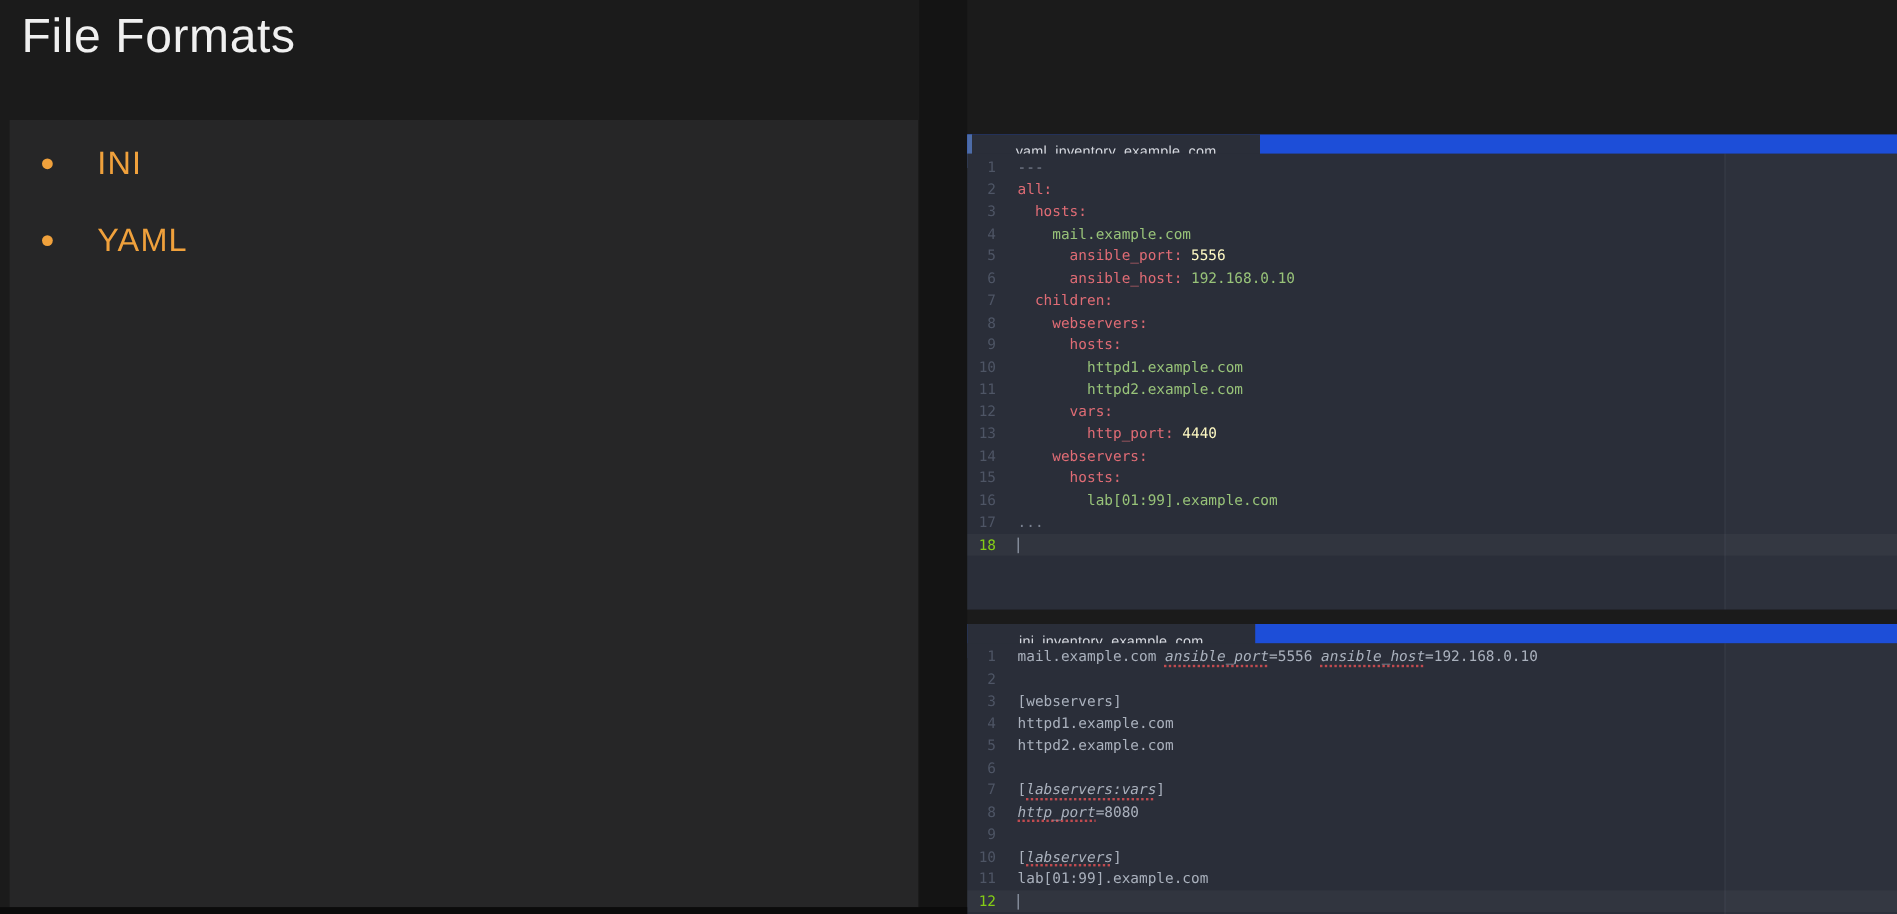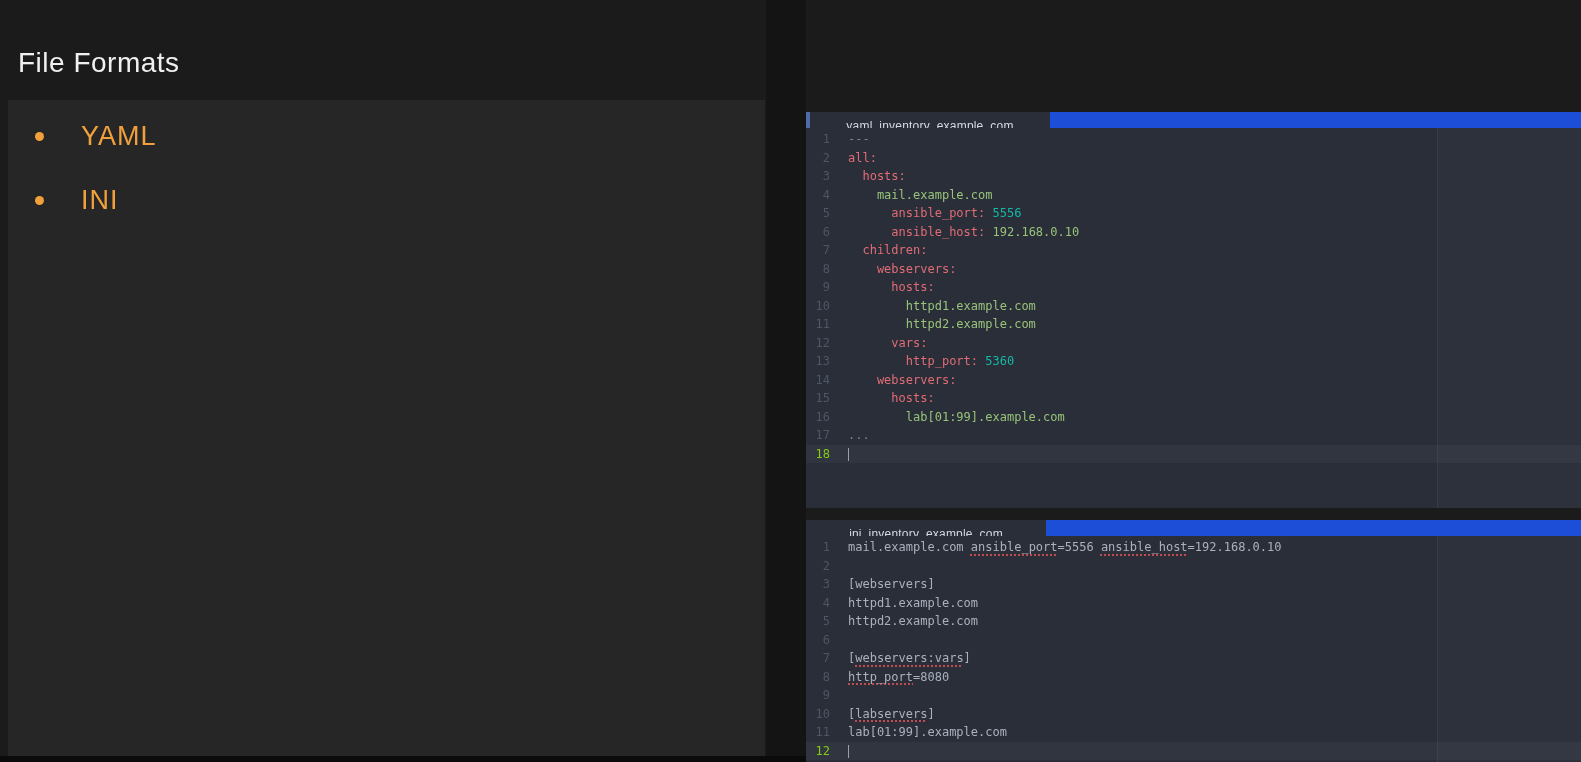--- a/index.html
+++ b/index.html
@@ -1,21 +1,21 @@
 <!DOCTYPE html>
 <html><head>
 <meta charset="utf-8">
 <style>
   * { margin:0; padding:0; box-sizing:border-box; }
   html,body { width:1581px; height:762px; overflow:hidden; }
   body { position:relative; background:#1b1b1b; font-family:"Liberation Sans", sans-serif; }
 
   
-  .slide-title { position:absolute; left:18px; top:8px; font-size:28px; font-weight:300;
-                 color:#f0f0f0; letter-spacing:.5px;margin-top:39px; }
+  .slide-title { position:absolute; left:18px; top:8px; font-size:40px; font-weight:300;
+                 color:#f0f0f0; letter-spacing:.5px; }
   .gap-strip { position:absolute; left:766px; top:0; width:40px; height:762px; background:#141414; }
   .bullet-panel { position:absolute; left:8px; top:100px; width:757px; height:656px; background:#262627; }
   .bullet-row { display:flex; align-items:center; height:64px; margin-top:0; }
   .bullet-row:first-child { margin-top:4px; }
   .bullet-dot { width:9px; height:9px; border-radius:50%; margin-left:27px; flex:none; }
   .bullet-label { margin-left:37px; font-size:27px; letter-spacing:1px; }
   .bottom-bar { position:absolute; left:0; bottom:0; width:806px; height:6px; background:#0b0b0b; }
 
   
   .editor-stack { position:absolute; left:806px; top:100px; width:775px; height:662px; }
@@ -32,42 +32,42 @@
                padding-top:2px; }
   .minimap { position:absolute; top:28px; bottom:0; right:0; width:144px;
              background:rgba(255,255,255,0.015); border-left:1px solid rgba(150,160,180,0.10); }
   .code-line { display:flex; height:18.5px; white-space:pre; }
   .code-line.active { background:rgba(255,255,255,0.035); }
   .ln { width:24px; text-align:right; color:#4e5565; flex:none; }
   .code-line.active .ln { color:#84cc16; }
   .code { padding-left:18px; }
   .tk-key   { color:#e06c75; }
   .tk-str   { color:#98c379; }
-  .tk-num   { color:#14b8a6; }
+  .tk-num   { color:#fef9c3; }
   .tk-cm    { color:#7a8190; }
   .tk-plain { color:#aab1bd; }
-  .tk-u { text-decoration:underline dotted #c14b50; text-decoration-thickness:2px; text-underline-offset:3px; }
+  .tk-u { text-decoration:underline dotted #c14b50; text-decoration-thickness:2px; text-underline-offset:3px;font-style:italic; }
   .cursor { display:inline-block; width:1px; height:13px; background:#97a0af; vertical-align:middle; }
 </style>
 </head>
 <body>
 
 <div class="gap-strip"></div>
 
 <h1 class="slide-title">File Formats</h1>
 
 <div class="bullet-panel">
   <div>
       <div class="bullet-row">
         <span class="bullet-dot" style="background: rgb(240, 161, 60);"></span>
-        <span class="bullet-label" style="color: rgb(240, 161, 60);">YAML</span>
+        <span class="bullet-label" style="color: rgb(240, 161, 60);">INI</span>
       </div>
       <div class="bullet-row">
         <span class="bullet-dot" style="background: rgb(240, 161, 60);"></span>
-        <span class="bullet-label" style="color: rgb(240, 161, 60);">INI</span>
+        <span class="bullet-label" style="color: rgb(240, 161, 60);">YAML</span>
       </div>
     </div>
 </div>
 
 <div class="editor-stack">
 
   <section class="editor-panel panel-yaml">
     <div class="tabbar">
       <span class="tab-accent"></span>
       <div class="tab">
@@ -80,21 +80,21 @@
         <div class="code-line"><span class="ln">3</span><span class="code"><span class="tk-key">  hosts:</span></span></div>
         <div class="code-line"><span class="ln">4</span><span class="code"><span class="tk-str">    mail.example.com</span></span></div>
         <div class="code-line"><span class="ln">5</span><span class="code"><span class="tk-key">      ansible_port:</span><span class="tk-num"> 5556</span></span></div>
         <div class="code-line"><span class="ln">6</span><span class="code"><span class="tk-key">      ansible_host:</span><span class="tk-str"> 192.168.0.10</span></span></div>
         <div class="code-line"><span class="ln">7</span><span class="code"><span class="tk-key">  children:</span></span></div>
         <div class="code-line"><span class="ln">8</span><span class="code"><span class="tk-key">    webservers:</span></span></div>
         <div class="code-line"><span class="ln">9</span><span class="code"><span class="tk-key">      hosts:</span></span></div>
         <div class="code-line"><span class="ln">10</span><span class="code"><span class="tk-str">        httpd1.example.com</span></span></div>
         <div class="code-line"><span class="ln">11</span><span class="code"><span class="tk-str">        httpd2.example.com</span></span></div>
         <div class="code-line"><span class="ln">12</span><span class="code"><span class="tk-key">      vars:</span></span></div>
-        <div class="code-line"><span class="ln">13</span><span class="code"><span class="tk-key">        http_port:</span><span class="tk-num"> 5360</span></span></div>
+        <div class="code-line"><span class="ln">13</span><span class="code"><span class="tk-key">        http_port:</span><span class="tk-num"> 4440</span></span></div>
         <div class="code-line"><span class="ln">14</span><span class="code"><span class="tk-key">    webservers:</span></span></div>
         <div class="code-line"><span class="ln">15</span><span class="code"><span class="tk-key">      hosts:</span></span></div>
         <div class="code-line"><span class="ln">16</span><span class="code"><span class="tk-str">        lab[01:99].example.com</span></span></div>
         <div class="code-line"><span class="ln">17</span><span class="code"><span class="tk-cm">...</span></span></div>
         <div class="code-line active"><span class="ln">18</span><span class="code"><span class="cursor"></span></span></div>
       </div>
     <div class="minimap"></div>
   </section>
 
   <section class="editor-panel panel-ini">
@@ -103,21 +103,21 @@
         <span>ini_inventory_example_com</span>
       </div>
     </div>
     <div class="code-area">
         <div class="code-line"><span class="ln">1</span><span class="code"><span class="tk-plain">mail.example.com </span><span class="tk-plain tk-u">ansible_port</span><span class="tk-plain">=5556 </span><span class="tk-plain tk-u">ansible_host</span><span class="tk-plain">=192.168.0.10</span></span></div>
         <div class="code-line"><span class="ln">2</span><span class="code"></span></div>
         <div class="code-line"><span class="ln">3</span><span class="code"><span class="tk-plain">[webservers]</span></span></div>
         <div class="code-line"><span class="ln">4</span><span class="code"><span class="tk-plain">httpd1.example.com</span></span></div>
         <div class="code-line"><span class="ln">5</span><span class="code"><span class="tk-plain">httpd2.example.com</span></span></div>
         <div class="code-line"><span class="ln">6</span><span class="code"></span></div>
-        <div class="code-line"><span class="ln">7</span><span class="code"><span class="tk-plain">[</span><span class="tk-plain tk-u">webservers:vars</span><span class="tk-plain">]</span></span></div>
+        <div class="code-line"><span class="ln">7</span><span class="code"><span class="tk-plain">[</span><span class="tk-plain tk-u">labservers:vars</span><span class="tk-plain">]</span></span></div>
         <div class="code-line"><span class="ln">8</span><span class="code"><span class="tk-plain tk-u">http_port</span><span class="tk-plain">=8080</span></span></div>
         <div class="code-line"><span class="ln">9</span><span class="code"></span></div>
         <div class="code-line"><span class="ln">10</span><span class="code"><span class="tk-plain">[</span><span class="tk-plain tk-u">labservers</span><span class="tk-plain">]</span></span></div>
         <div class="code-line"><span class="ln">11</span><span class="code"><span class="tk-plain">lab[01:99].example.com</span></span></div>
         <div class="code-line active"><span class="ln">12</span><span class="code"><span class="cursor"></span></span></div>
       </div>
     <div class="minimap"></div>
   </section>
 
 </div>

